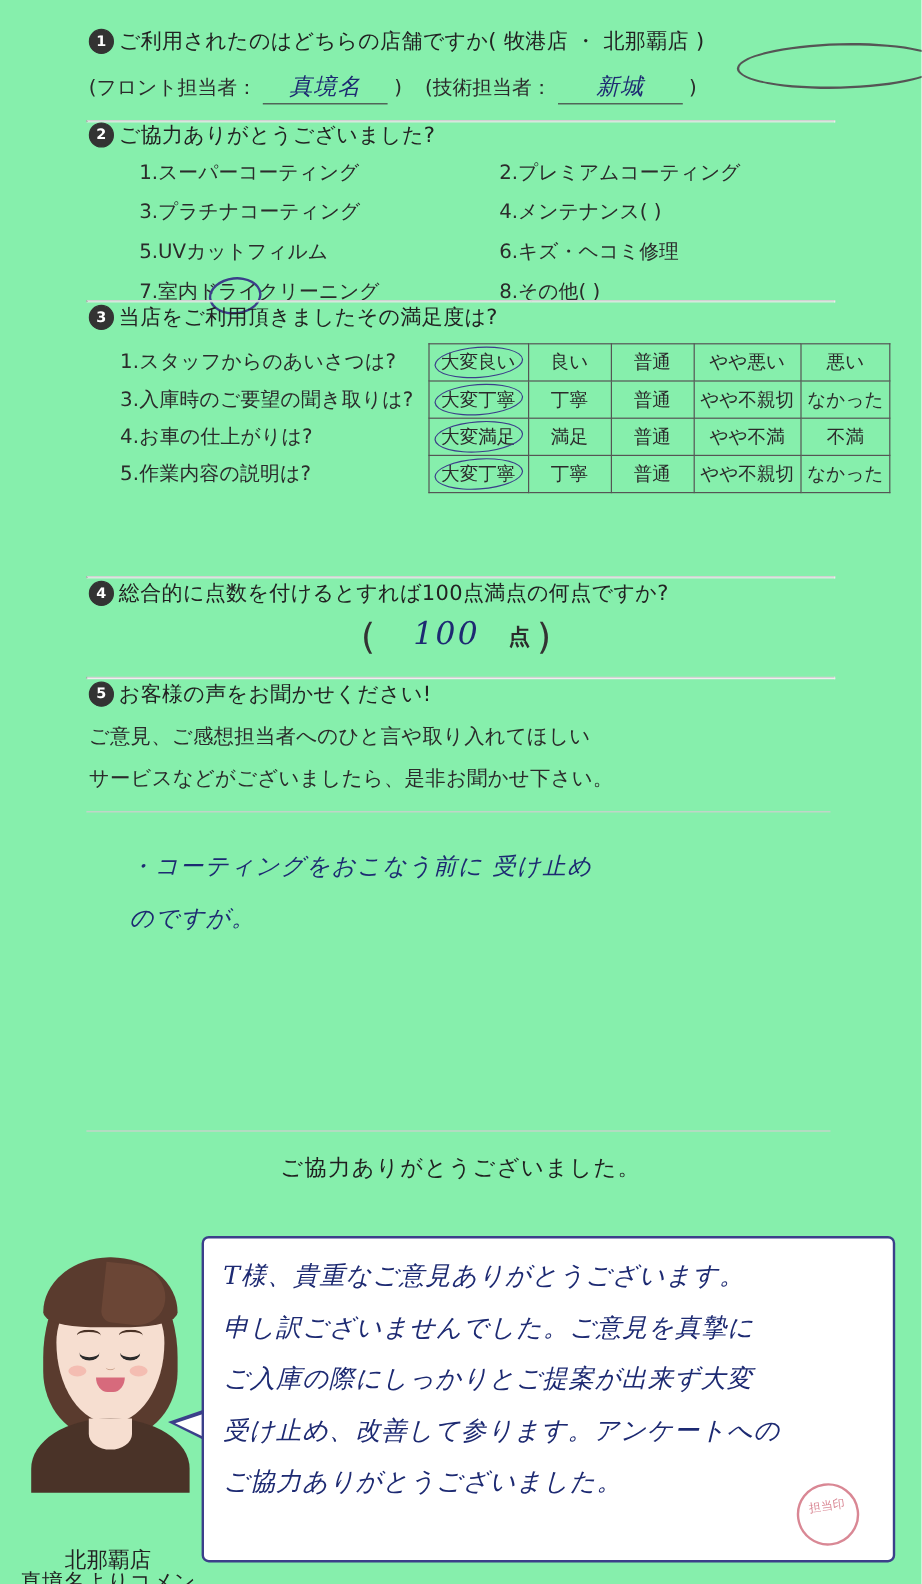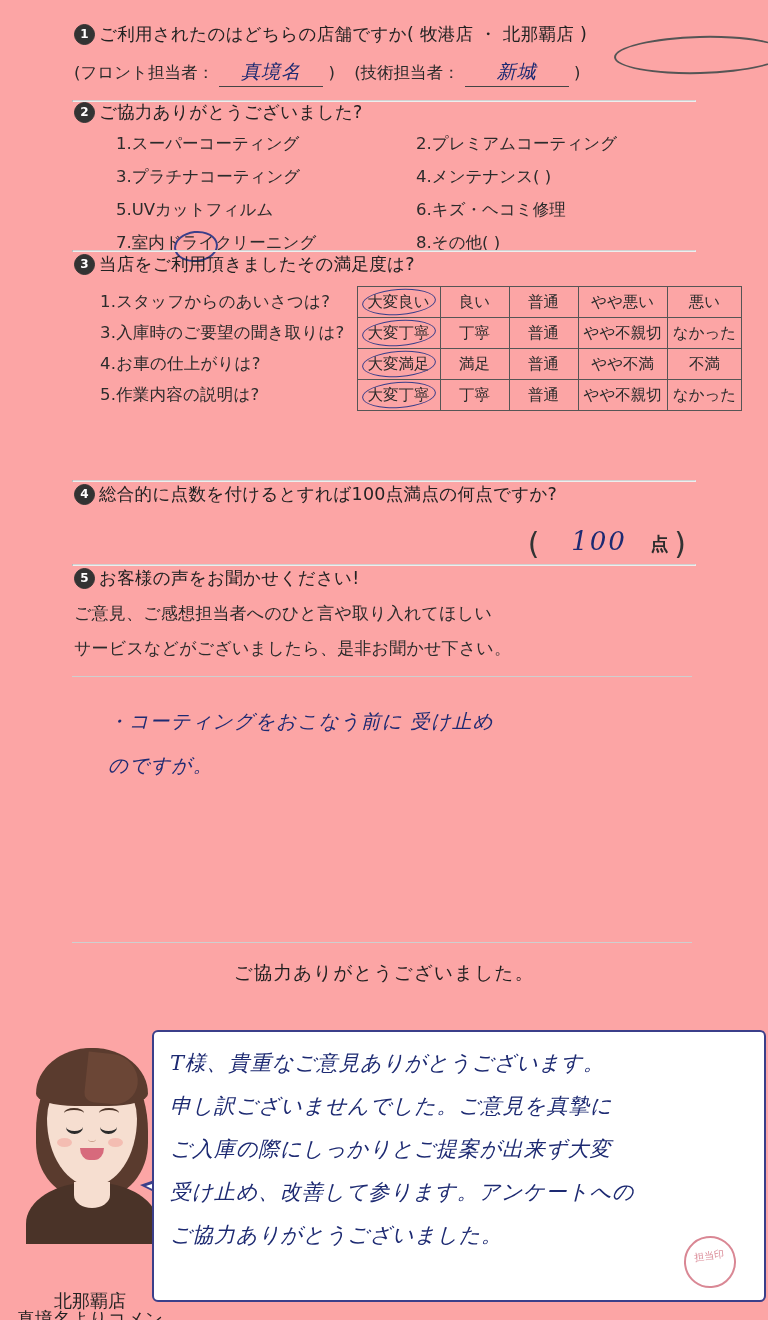--- a/index.html
+++ b/index.html
@@ -13,21 +13,21 @@
     position: relative;
     font-family: "DejaVu Sans", "Liberation Sans", sans-serif;
     color: #2b2b2b;
     overflow: hidden;
   }
   .sheet {
     position: absolute;
     left: 0; top: 0;
     width: 768px;
     height: 1320px;
-    background: #fca5a5;
+    background: #86efac;
   }
   
   .q-num {
     display: inline-block;
     width: 19px;
     height: 19px;
     line-height: 19px;
     border-radius: 50%;
     border: 1.6px solid #333;
     background: #333;
@@ -125,22 +125,22 @@
     content: "";
     position: absolute;
     left: 4px; top: 2px; right: 4px; bottom: 2px;
     border: 1.8px solid #3b3f8a;
     border-radius: 50%;
     transform: rotate(-4deg);
   }
   
   #q4 { position: absolute; left: 74px; top: 482px; width: 640px; }
   #q4 .score {
-    margin-top: 20px;
-    text-align: right;
+    margin-top: 8px;
+    text-align: center;
     padding-right: 28px;
     font-size: 18px;
   }
   .paren { font-size: 30px; vertical-align: -4px; color: #333; }
   .score-val {
     font-family: "DejaVu Serif", "Liberation Serif", serif;
     color: #1d2a72;
     font-style: italic;
     font-size: 26px;
     letter-spacing: 2px;
@@ -270,26 +270,25 @@
     left: 10px; top: 222px;
     width: 160px;
     text-align: center;
     font-size: 18px;
     line-height: 18px;
     color: #222;
     margin-top: 48px;
   }
   #bubble {
     position: absolute;
-    left: 152px; top: 8px;
+    left: 168px; top: 8px;
     width: 574px; height: 268px;
     border: 2.2px solid #3b3f8a;
     border-radius: 6px;
     background: #fff;
-    padding-left: 36px;
   }
   #bubble-tail {
     position: absolute;
     left: 140px; top: 152px;
     width: 0; height: 0;
     border-top: 11px solid transparent;
     border-bottom: 16px solid transparent;
     border-right: 32px solid #3b3f8a;
   }
   #bubble-tail-inner {

